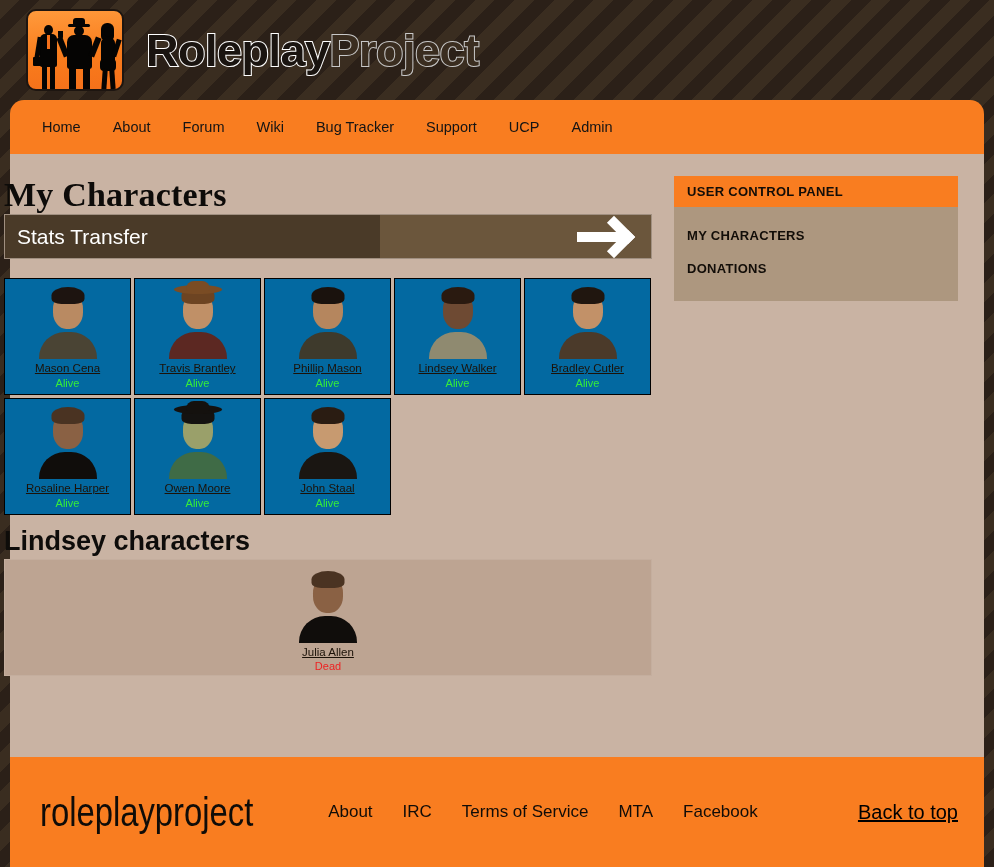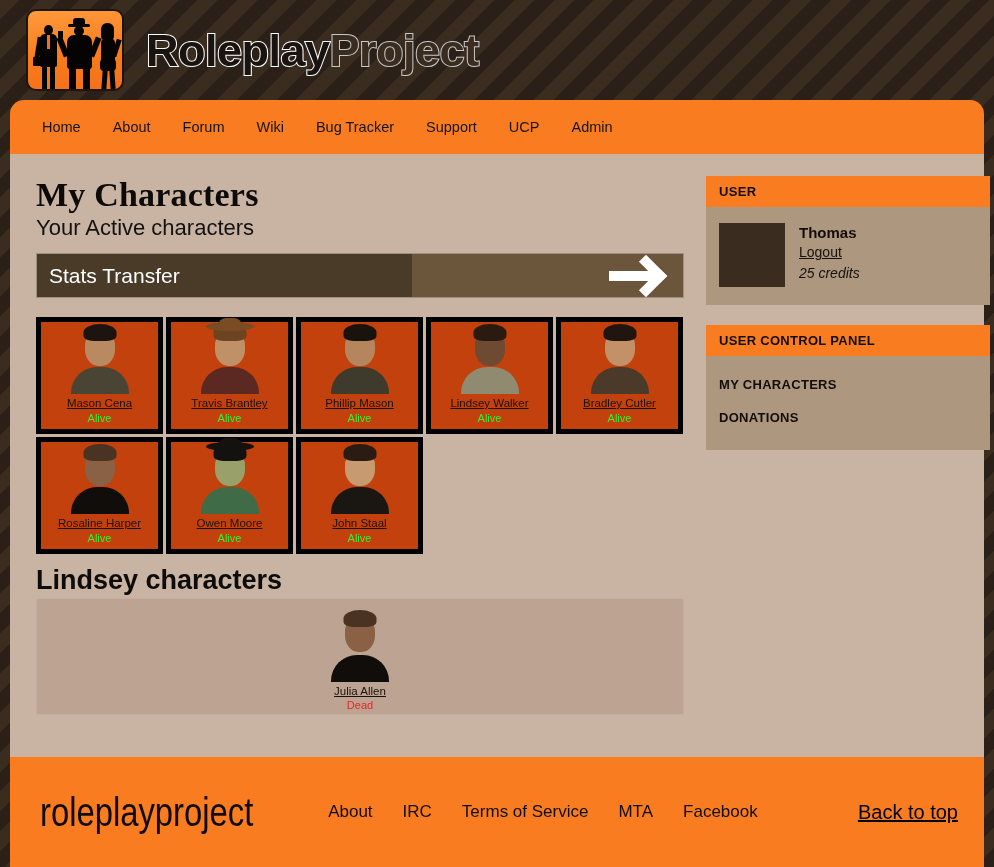--- a/index.html
+++ b/index.html
@@ -103,20 +103,21 @@
     font-size: 14.5px;
     white-space: nowrap;
   }
 
   .page {
     background: #c9b3a3;
     min-height: 607px;
     display: flex;
     padding: 22px 26px 20px 26px;
     gap: 0;
+    justify-content: flex-end;
   }
   .main { width: 648px; flex: none; }
   .side { width: 284px; margin-left: 22px; flex: none; }
 
   h1.title {
     font-family: "Liberation Serif", serif;
     font-size: 34px;
     font-weight: bold;
     color: #0d0b09;
     letter-spacing: 0.2px;
@@ -165,22 +166,22 @@
     border-top: 10px solid #ffffff;
     border-right: 10px solid #ffffff;
     transform: translateY(-50%) rotate(45deg);
   }
 
   
   .char-grid { display: flex; flex-wrap: wrap; gap: 3px; }
   .char-card {
     width: 127px;
     height: 117px;
-    background: #c2410c;
-    border: 5px solid #000000;
+    background: #0369a1;
+    border: 1px solid #000000;
     display: flex;
     flex-direction: column;
     align-items: center;
     justify-content: flex-end;
     padding-bottom: 4px;
     position: relative;
   }
   .avatar {
     width: 62px; height: 74px;
     position: relative;
@@ -364,21 +365,20 @@
     <a href="#">Bug Tracker</a>
     <a href="#">Support</a>
     <a href="#">UCP</a>
     <a href="#">Admin</a>
   </div>
 
   <div class="page">
 
     <div class="main">
       <h1 class="title">My Characters</h1>
-      <div class="subtitle">Your Active characters</div>
 
       <div class="stats-bar">
         <div class="stats-left">Stats Transfer</div>
         <div class="stats-right">
           <span class="arrow"></span>
         </div>
       </div>
 
       <div class="char-grid">
           <div class="char-card">
@@ -469,33 +469,20 @@
               <span class="av-torso" style="background: rgb(16, 13, 11);"></span>
             </div>
             <a href="#" class="char-name">Julia Allen</a>
             <div class="char-status status-dead">Dead</div>
           </div>
         </div>
     </div>
 
     <div class="side">
 
-      <div class="panel">
-        <div class="panel-head">USER</div>
-        <div class="panel-body">
-          <div class="user-row">
-            <div class="user-avatar"></div>
-            <div>
-              <div class="user-name">Thomas</div>
-              <a href="#" class="user-logout">Logout</a>
-              <div class="user-credits">25 credits</div>
-            </div>
-          </div>
-        </div>
-      </div>
 
       <div class="panel">
         <div class="panel-head">USER CONTROL PANEL</div>
         <div class="ucp-body">
           <div class="ucp-item">MY CHARACTERS</div>
           <div class="ucp-item">DONATIONS</div>
         </div>
       </div>
 
     </div>

